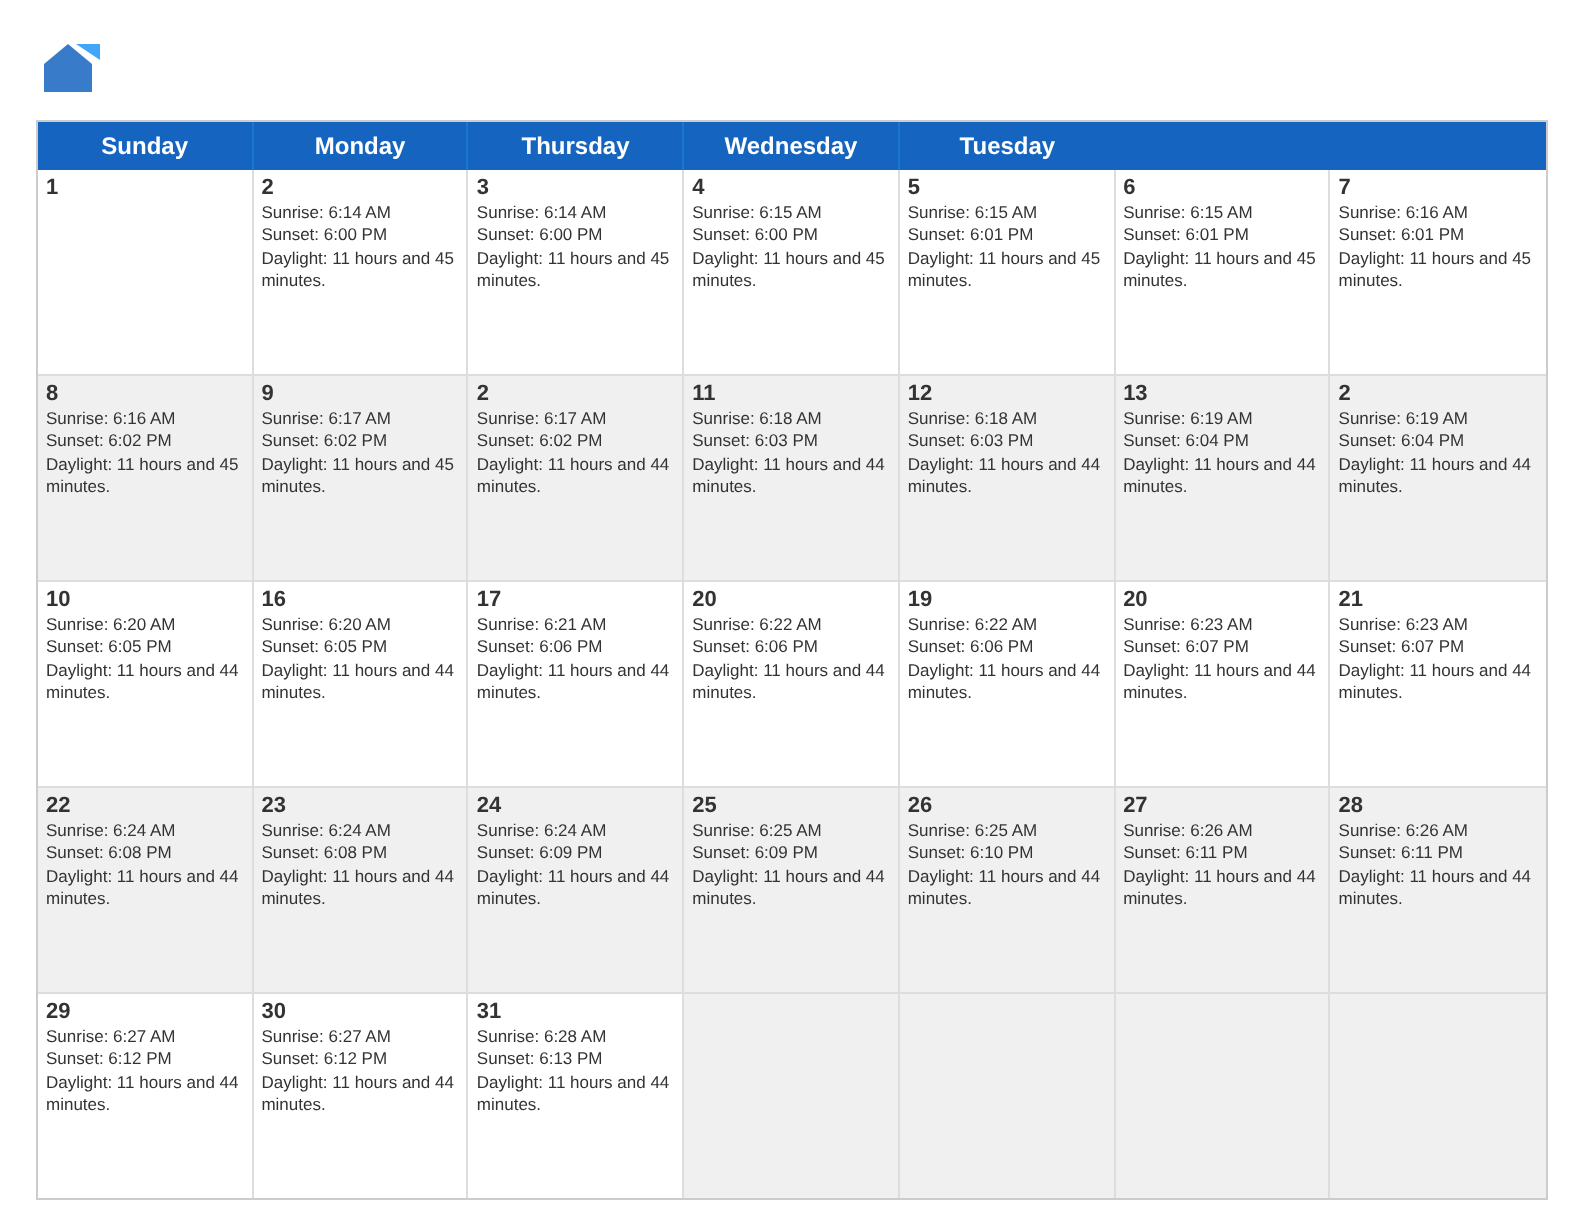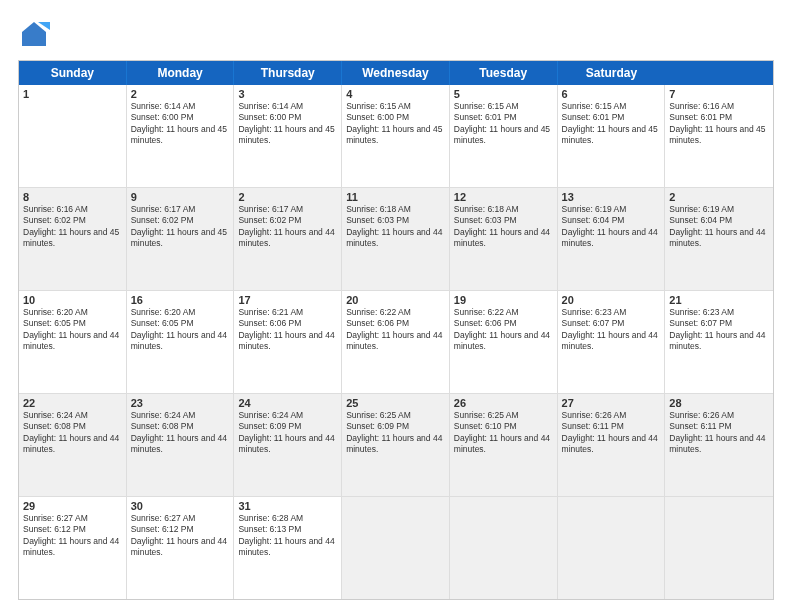--- a/index.html
+++ b/index.html
@@ -138,21 +138,20 @@
     </div>
   </div>
 
   <div class="calendar">
     <div class="cal-header-row" id="cal-header">
         <div class="cal-header-cell">Sunday</div>
         <div class="cal-header-cell">Monday</div>
         <div class="cal-header-cell">Thursday</div>
         <div class="cal-header-cell">Wednesday</div>
         <div class="cal-header-cell">Tuesday</div>
-        <div class="cal-header-cell">Saturday</div>
       </div>
     <div class="cal-body" id="cal-body">
         <div class="cal-row">
           <div class="cal-cell">
             <span class="day-num">1</span>
           </div>
           <div class="cal-cell">
             <span class="day-num">2</span>
             <div class="cell-text">Sunrise: 6:14 AM<br>Sunset: 6:00 PM<br>Daylight: 11 hours and 45 minutes.</div>
           </div>

